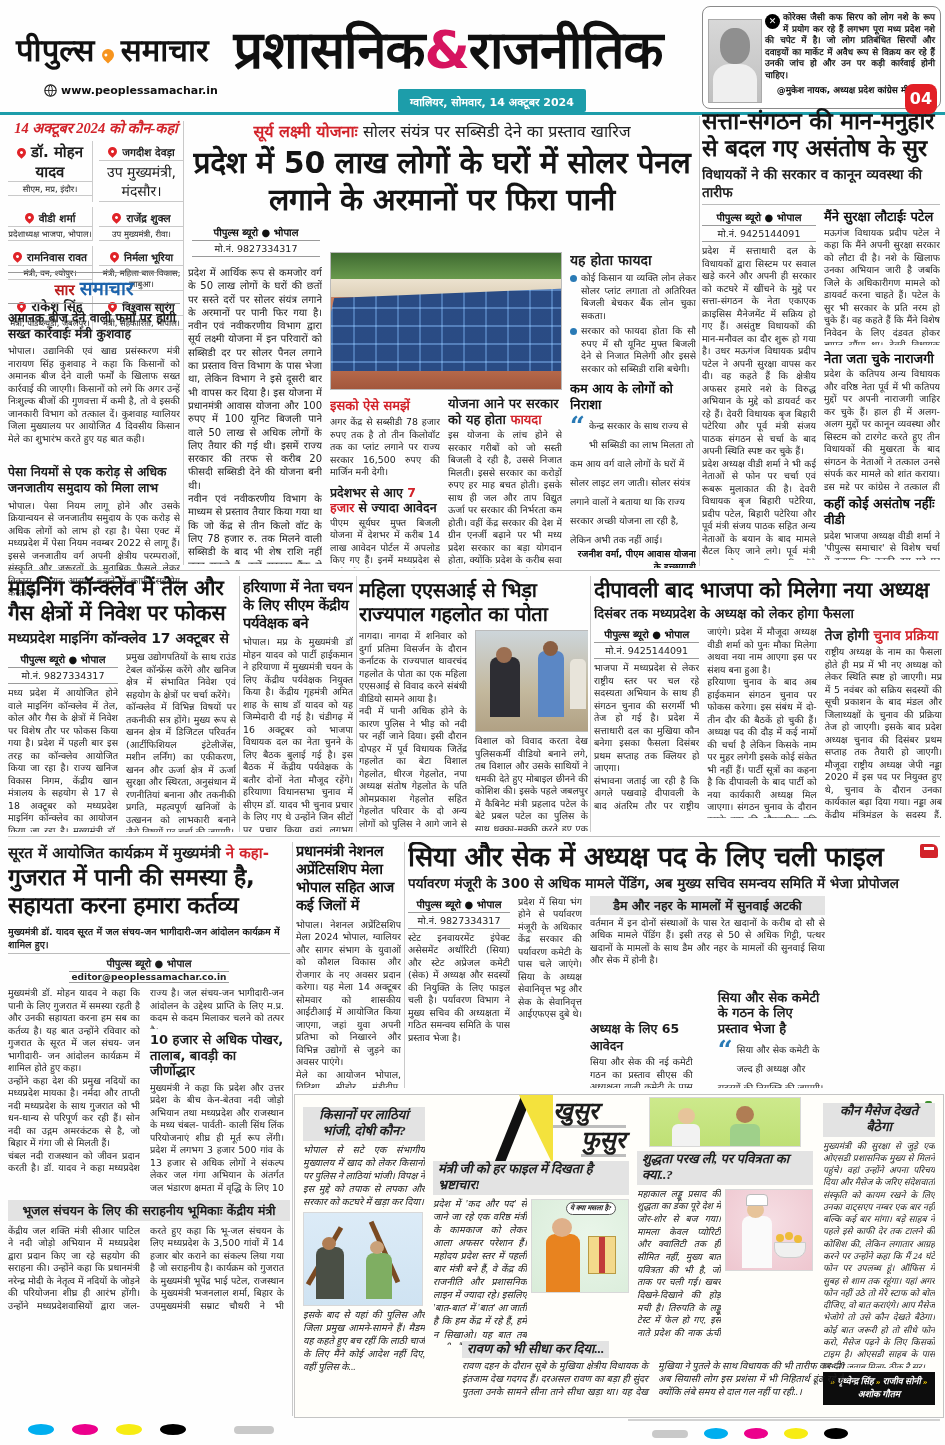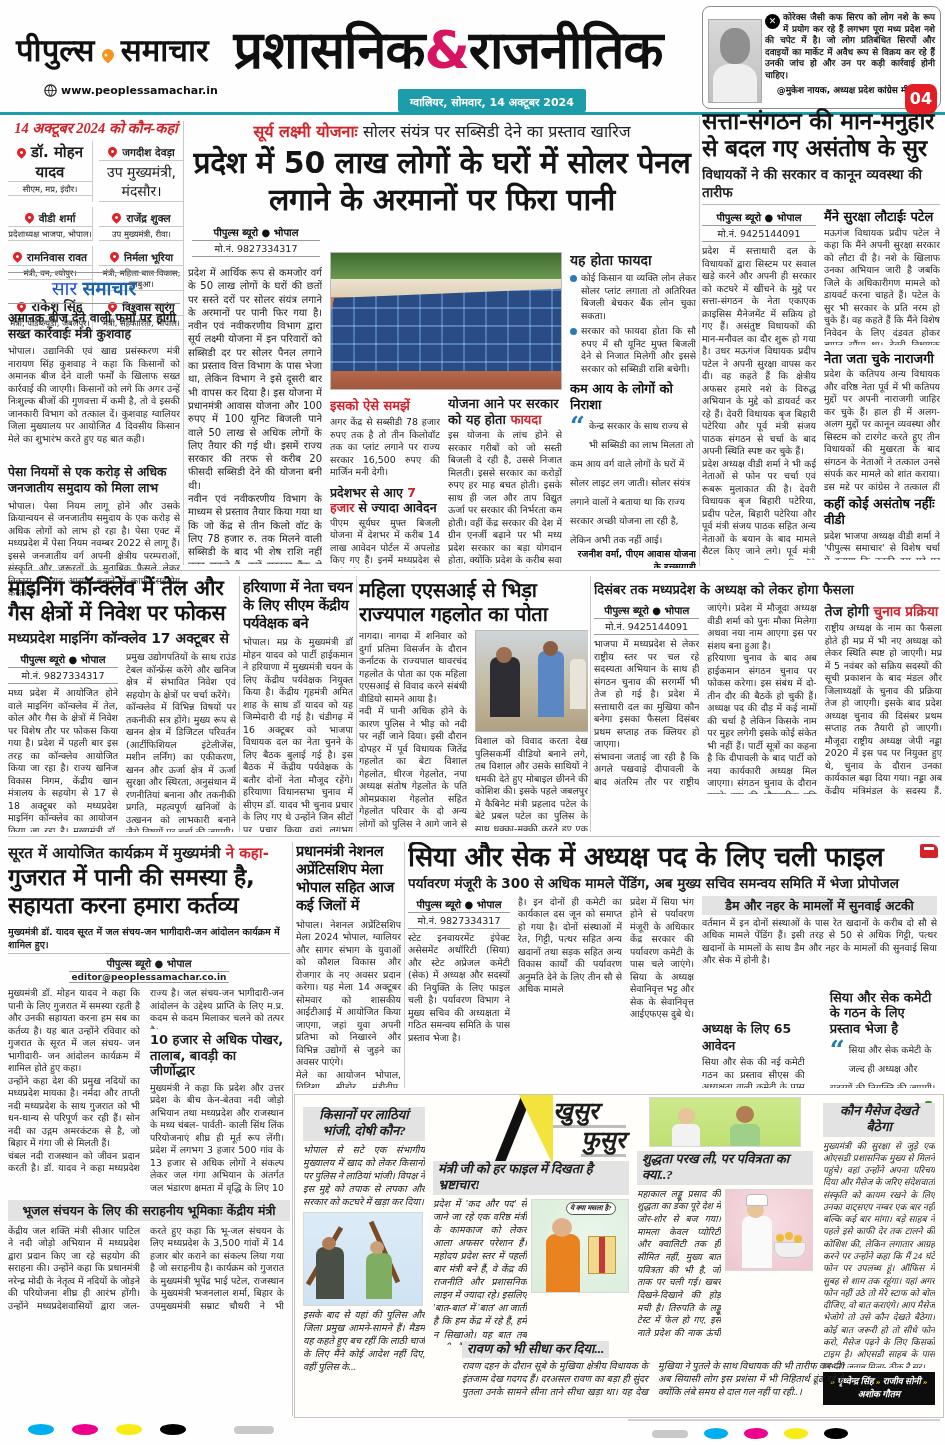--- a/index.html
+++ b/index.html
@@ -75,21 +75,21 @@
       <div style="text-align:center;"><span class="pin"><i></i></span> <span style="font-size:10.5px;font-weight:800;">राजेंद्र शुक्ल</span><div style="font-size:8.3px;border-top:1px solid #c9c9c9;border-bottom:1px solid #c9c9c9;padding:1px 0;">उप मुख्यमंत्री, रीवा।</div></div>
       <div style="text-align:center;border-right:1px solid #ccc;"><span class="pin"><i></i></span> <span style="font-size:10.5px;font-weight:800;">रामनिवास रावत</span><div style="font-size:8.3px;border-top:1px solid #c9c9c9;border-bottom:1px solid #c9c9c9;padding:1px 0;">मंत्री, वन, श्योपुर।</div></div>
       <div style="text-align:center;"><span class="pin"><i></i></span> <span style="font-size:10px;font-weight:800;">निर्मला भूरिया</span><div style="font-size:8.3px;border-top:1px solid #c9c9c9;border-bottom:1px solid #c9c9c9;padding:1px 0;">मंत्री, महिला बाल विकास, झाबुआ।</div></div>
       <div style="text-align:center;border-right:1px solid #ccc;"><span class="pin"><i></i></span> <span style="font-size:13px;font-weight:800;">राकेश सिंह</span><div style="font-size:8.3px;border-top:1px solid #c9c9c9;border-bottom:1px solid #c9c9c9;padding:1px 0;">मंत्री, पीडब्ल्यूडी, जबलपुर।</div></div>
       <div style="text-align:center;"><span class="pin"><i></i></span> <span style="font-size:10.5px;font-weight:800;">विश्वास सारंग</span><div style="font-size:8.3px;border-top:1px solid #c9c9c9;border-bottom:1px solid #c9c9c9;padding:1px 0;">मंत्री, सहकारिता, भोपाल।</div></div>
     </div>
   </div>
 
   <div class="abs" style="left:8px;top:272px;width:172px;">
     <div style="text-align:center;border-top:1px solid #999;border-bottom:1px solid #999;padding:2px 0;">
-      <span style="font-size:19px;font-weight:400;color:#1d4ed8;">सार</span>
+      <span style="font-size:15px;font-weight:700;color:#b91c1c;">सार</span>
       <span style="font-size:19px;font-weight:800;color:#1c63ac;">समाचार</span>
     </div>
     <div style="font-size:12.3px;font-weight:800;line-height:1.28;margin:7px 0 3px;">अमानक बीज देने वाली फर्मों पर होगी सख्त कार्रवाईः मंत्री कुशवाह</div>
     <div class="jtext small" style="height:112px;">भोपाल। उद्यानिकी एवं खाद्य प्रसंस्करण मंत्री नारायण सिंह कुशवाह ने कहा कि किसानों को अमानक बीज देने वाली फर्मों के खिलाफ सख्त कार्रवाई की जाएगी। किसानों को लगे कि अगर उन्हें निःशुल्क बीजों की गुणवत्ता में कमी है, तो वे इसकी जानकारी विभाग को तत्काल दें। कुशवाह ग्वालियर जिला मुख्यालय पर आयोजित 4 दिवसीय किसान मेले का शुभारंभ करते हुए यह बात कही।</div>
     <div style="font-size:12.3px;font-weight:800;line-height:1.28;margin:8px 0 3px;">पेसा नियमों से एक करोड़ से अधिक जनजातीय समुदाय को मिला लाभ</div>
     <div class="jtext small" style="height:108px;">भोपाल। पेसा नियम लागू होने और उसके क्रियान्वयन से जनजातीय समुदाय के एक करोड़ से अधिक लोगों को लाभ हो रहा है। पेसा एक्ट में मध्यप्रदेश में पेसा नियम नवम्बर 2022 से लागू हैं। इससे जनजातीय वर्ग अपनी क्षेत्रीय परम्पराओं, संस्कृति और जरूरतों के मुताबिक फैसले लेकर विकास की राह आसान बनाने में काफी सहयोग करता है।</div>
   </div>
 
   <div class="abs" style="left:186px;top:120px;width:512px;height:448px;">
     <div style="text-align:center;font-size:16px;font-weight:800;">
@@ -201,20 +201,21 @@
           <div class="abs" style="left:62px;top:20px;width:26px;height:66px;background:#5b87c5;border-radius:7px 7px 0 0;"></div>
           <div class="abs" style="left:67px;top:10px;width:15px;height:15px;background:#8a5e42;border-radius:50%;"></div>
           <div class="abs" style="left:94px;top:28px;width:16px;height:50px;background:#e8e4da;border-radius:5px 5px 0 0;"></div>
         </div>
         <div class="jtext small" style="height:96px;margin-top:3px;">विशाल को विवाद करता देख पुलिसकर्मी वीडियो बनाने लगे, तब विशाल और उसके साथियों ने धमकी देते हुए मोबाइल छीनने की कोशिश की। इसके पहले जबलपुर में कैबिनेट मंत्री प्रहलाद पटेल के बेटे प्रबल पटेल का पुलिस के साथ धक्का-मुक्की करते हुए एक वीडियो सोशल मीडिया पर वायरल हुआ है।</div>
       </div>
     </div>
   </div>
 
   <div class="abs" style="left:594px;top:578px;width:348px;height:254px;overflow:hidden;">
+    <div class="hl" style="font-size:21px;line-height:1.15;white-space:nowrap;">दीपावली बाद भाजपा को मिलेगा नया अध्यक्ष</div>
     <div style="font-size:13px;font-weight:700;margin:2px 0 4px;">दिसंबर तक मध्यप्रदेश के अध्यक्ष को लेकर होगा फैसला</div>
     <div style="display:flex;gap:8px;">
       <div style="width:106px;">
         <div class="byline-blk">
           <div class="bl">पीपुल्स ब्यूरो ● भोपाल</div>
           <div class="ph">मो.नं. 9425144091</div>
         </div>
         <div class="jtext small" style="height:150px;margin-top:3px;">भाजपा में मध्यप्रदेश से लेकर राष्ट्रीय स्तर पर चल रहे सदस्यता अभियान के साथ ही संगठन चुनाव की सरगर्मी भी तेज हो गई है। प्रदेश में सत्ताधारी दल का मुखिया कौन बनेगा इसका फैसला दिसंबर प्रथम सप्ताह तक क्लियर हो जाएगा।
 संभावना जताई जा रही है कि अगले पखवाड़े दीपावली के बाद अंतरिम तौर पर राष्ट्रीय अध्यक्ष का नाम भी तय हो जाएगा। इसके बाद दिसंबर में मप्र सहित अन्य राज्यों में भी नए प्रदेश अध्यक्ष मिल</div>
       </div>
@@ -269,21 +270,20 @@
       </div>
     <div style="font-size:13.5px;font-weight:700;margin:2px 0 4px;">पर्यावरण मंजूरी के 300 से अधिक मामले पेंडिंग, अब मुख्य सचिव समन्वय समिति में भेजा प्रोपोजल</div>
     <div style="display:flex;gap:8px;">
       <div style="width:102px;">
         <div class="byline-blk">
           <div class="bl">पीपुल्स ब्यूरो ● भोपाल</div>
           <div class="ph">मो.नं. 9827334317</div>
         </div>
         <div class="jtext small" style="height:140px;margin-top:3px;">स्टेट इनवायरमेंट इंपेक्ट असेसमेंट अथॉरिटी (सिया) और स्टेट अप्रेजल कमेटी (सेक) में अध्यक्ष और सदस्यों की नियुक्ति के लिए फाइल चली है। पर्यावरण विभाग ने मुख्य सचिव की अध्यक्षता में गठित समन्वय समिति के पास प्रस्ताव भेजा है।</div>
       </div>
-      <div class="jtext small" style="width:104px;height:180px;">है। इन दोनों ही कमेटी का कार्यकाल दस जून को समाप्त हो गया है। दोनों संस्थाओं में रेत, गिट्टी, पत्थर सहित अन्य खदानों तथा सड़क सहित अन्य विकास कार्यों की पर्यावरण अनुमति देने के लिए तीन सौ से अधिक मामले</div>
       <div class="jtext small" style="width:64px;height:180px;">प्रदेश में सिया भंग होने से पर्यावरण मंजूरी के अधिकार केंद्र सरकार की पर्यावरण कमेटी के पास चले जाएंगे। सिया के अध्यक्ष सेवानिवृत्त भट्ट और सेक के सेवानिवृत्त आईएफएस दुबे थे।</div>
       <div style="width:235px;">
         <div class="greybar" style="font-size:12.5px;text-align:center;padding:1px 0;">डैम और नहर के मामलों में सुनवाई अटकी</div>
         <div class="jtext small" style="height:52px;margin-top:2px;">वर्तमान में इन दोनों संस्थाओं के पास रेत खदानों के करीब दो सौ से अधिक मामले पेंडिंग हैं। इसी तरह से 50 से अधिक गिट्टी, पत्थर खदानों के मामलों के साथ डैम और नहर के मामलों की सुनवाई सिया और सेक में होनी है।</div>
         <div style="display:flex;gap:25px;margin-top:21px;align-items:flex-end;">
           <div style="width:111px;">
             <div style="font-size:12.5px;font-weight:800;margin-bottom:2px;">अध्यक्ष के लिए 65 आवेदन</div>
             <div class="jtext small" style="height:96px;">सिया और सेक की नई कमेटी गठन का प्रस्ताव सीएस की अध्यक्षता वाली कमेटी के पास भेजा गया है। सिया के अध्यक्ष के लिए 65 आवेदन आए थे, जिसमें से 5 आवेदनों को निरस्त किया गया है। आवेदन करने वालों में दस सेवा निवृत आईएएस, पांच आईएफएस अधिकारी शामिल हैं।</div>
           </div>
           <div style="width:116px;">

